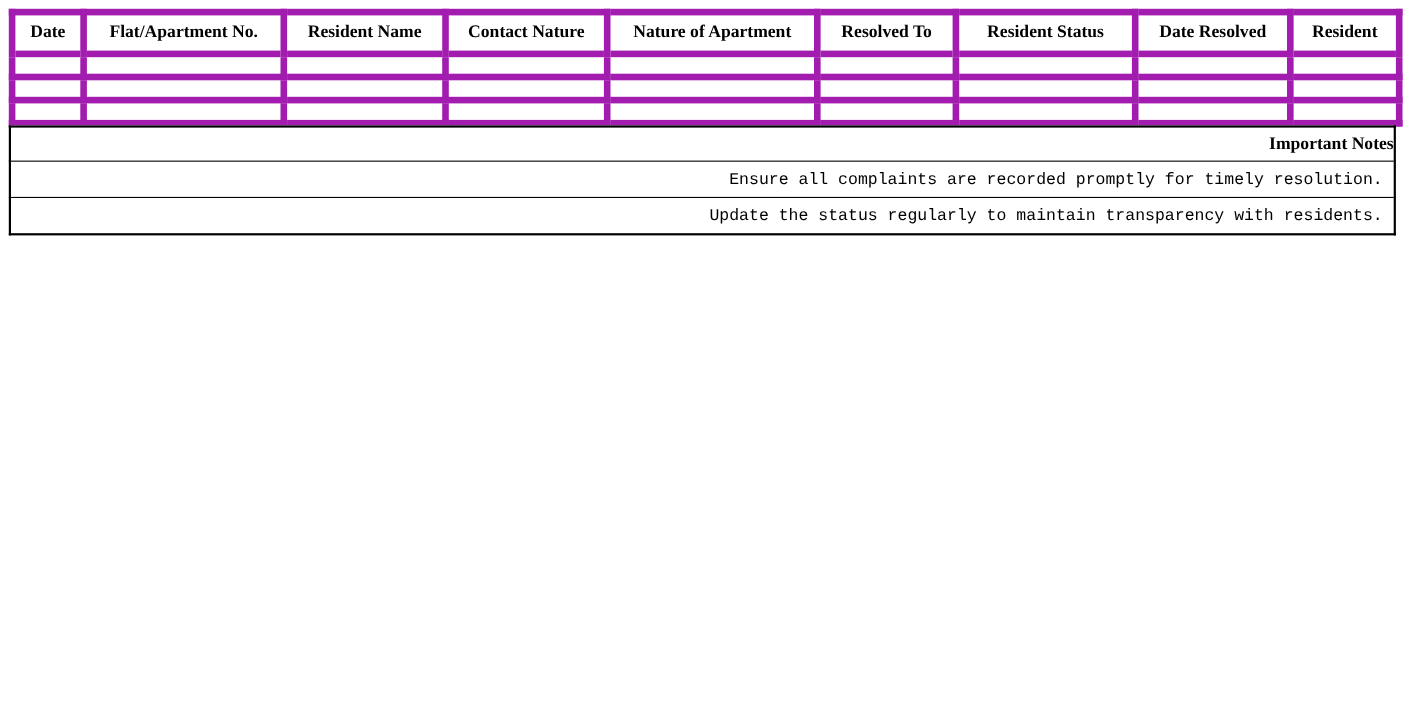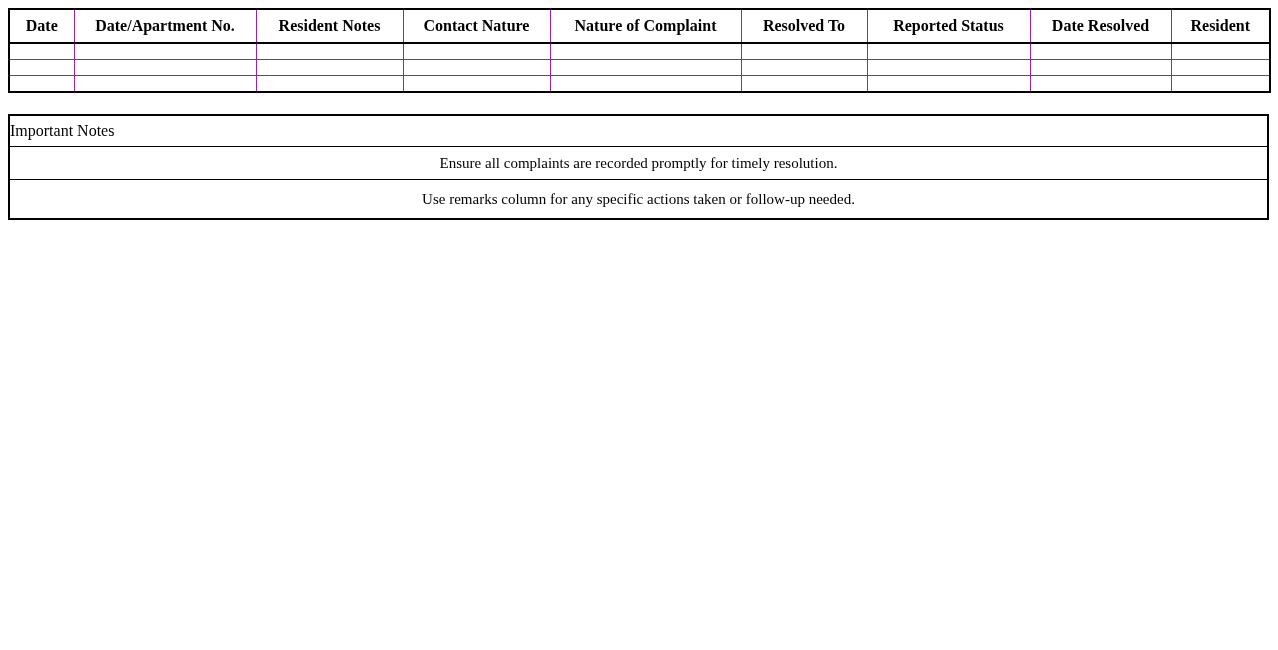--- a/index.html
+++ b/index.html
@@ -23,21 +23,21 @@
   }
   
   .register {
     position: absolute;
     left: 8px;
     top: 8px;
     width: 1261px;
     border: 2px solid #000000;
   }
   .register th, .register td {
-    border: 1px solid #a21caf;
+    border: 6px solid #a21caf;
     padding: 0;
     margin-left: 32px;
   }
   .register thead th {
     border-bottom: 2px solid #000000;
     height: 32px;
     font-size: 16px;
     font-weight: bold;
     text-align: center;
     vertical-align: middle;
@@ -53,31 +53,32 @@
     top: 114px;
     width: 1261px;
     border: 2px solid #000000;
   }
   .notes th, .notes td {
     border: 1px solid #000000;
   }
   .notes th.notes-header {
     height: 30px;
     font-size: 16px;
-    font-weight: normal;
-    text-align: left;
+    font-weight: bold;
+    text-align: right;
     vertical-align: middle;
     padding: 0;
   }
   .notes td.note-cell {
     height: 32px;
     font-size: 15px;
-    text-align: center;
+    text-align: right;
     vertical-align: middle;
     padding: 0 10px;
+    font-family: Liberation Mono, monospace;
   }
   .notes tr.note-row-last td.note-cell {
     height: 38px;
   }
 </style>
 </head>
 <body>
 
 <div class="page">
 
@@ -89,26 +90,26 @@
       <col style="width:147px">
       <col style="width:191px">
       <col style="width:126px">
       <col style="width:163px">
       <col style="width:141px">
       <col style="width:99px">
     </colgroup>
     <thead>
       <tr>
         <th>Date</th>
-        <th>Date/Apartment No.</th>
-        <th>Resident Notes</th>
+        <th>Flat/Apartment No.</th>
+        <th>Resident Name</th>
         <th>Contact Nature</th>
-        <th>Nature of Complaint</th>
+        <th>Nature of Apartment</th>
         <th>Resolved To</th>
-        <th>Reported Status</th>
+        <th>Resident Status</th>
         <th>Date Resolved</th>
         <th>Resident</th>
       </tr>
     </thead>
     <tbody>
       <tr>
         <td></td>
         <td></td>
         <td></td>
         <td></td>
@@ -146,19 +147,19 @@
   <table class="notes">
     <thead>
       <tr>
         <th class="notes-header">Important Notes</th>
       </tr>
     </thead>
     <tbody>
       <tr class="note-row">
         <td class="note-cell">Ensure all complaints are recorded promptly for timely resolution.</td>
       </tr>
-      <tr class="note-row note-row-last">
-        <td class="note-cell">Use remarks column for any specific actions taken or follow-up needed.</td>
+      <tr class="note-row">
+        <td class="note-cell">Update the status regularly to maintain transparency with residents.</td>
       </tr>
     </tbody>
   </table>
 
 </div>
 
 </body></html>

